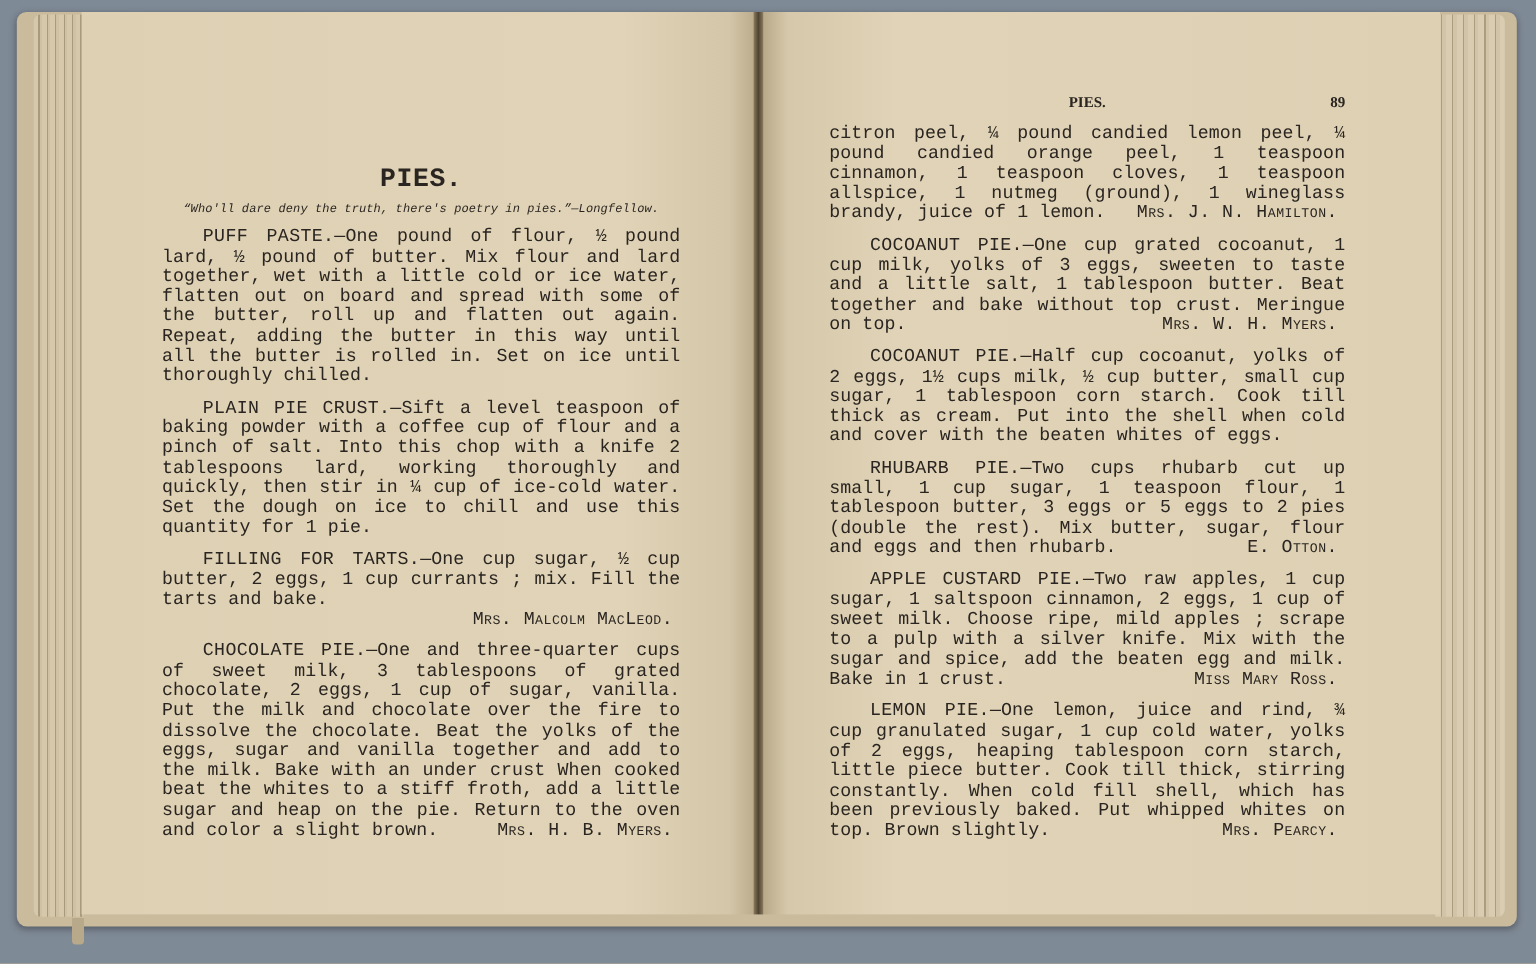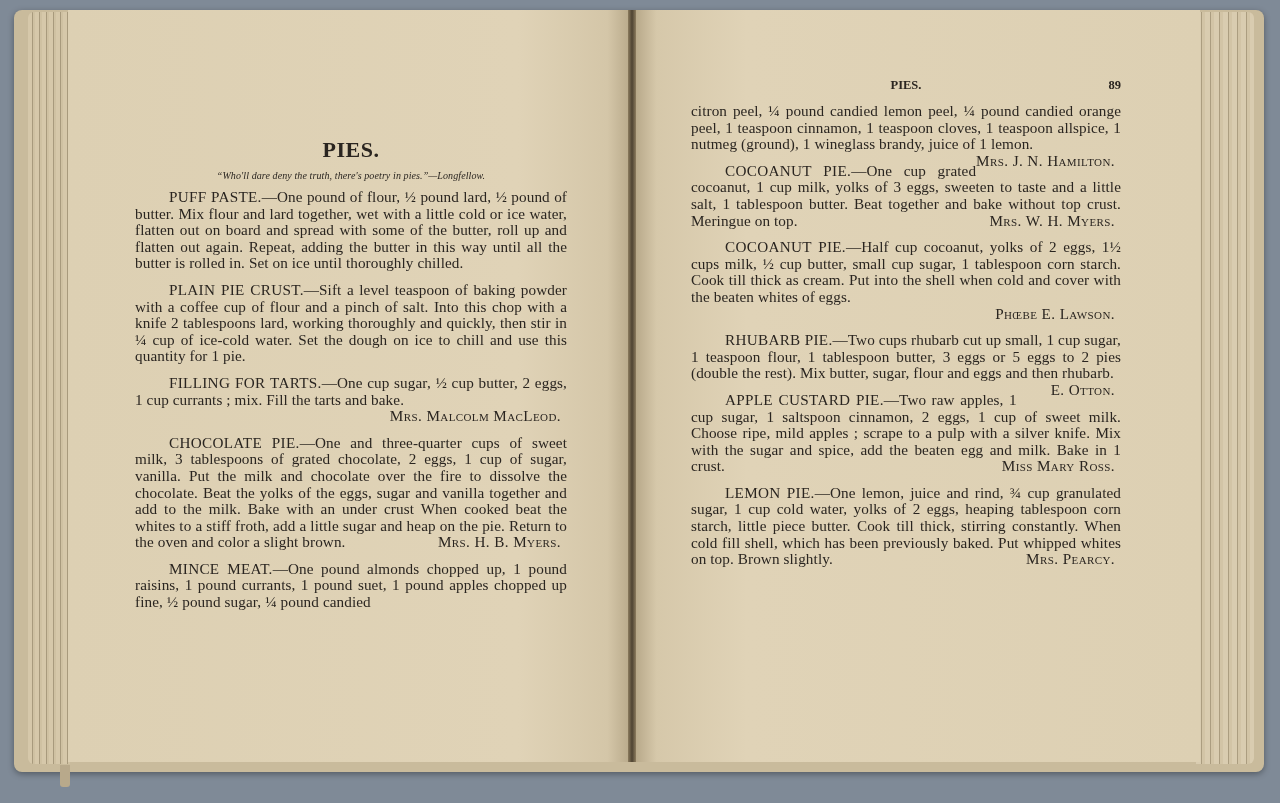--- a/index.html
+++ b/index.html
@@ -41,20 +41,21 @@
     .bookmark {
       position: absolute; left: 60px; top: 765px; width: 10px; height: 22px;
       background: #b8a98b; border-radius: 0 0 3px 3px;
     }
     .text-block {
       position: absolute;
       font-size: 15.2px;
       line-height: 16.6px;
       text-align: justify;
       letter-spacing: 0.1px;
+      font-family: Liberation Mono, monospace;
     }
     .left-text { left: 135px; top: 137px; width: 432px; }
     .right-text { left: 691px; top: 103px; width: 430px; }
     .title {
       text-align: center; font-size: 22px; font-weight: bold; letter-spacing: 0.5px;
       margin: 0 0 6px 0; line-height: 26px;
     }
     .epigraph {
       text-align: center; font-style: italic; font-size: 10px; line-height: 14px;
       margin-bottom: 6px;
@@ -100,42 +101,38 @@
 
   <div class="recipe">
     <p><span class="name">FILLING FOR TARTS.</span><span>—One cup sugar, ½ cup butter, 2 eggs, 1 cup currants ; mix. Fill the tarts and bake.</span></p>
     <div class="attrib">Mrs. Malcolm MacLeod.</div>
   </div>
 
   <div class="recipe">
     <p><span class="name">CHOCOLATE PIE.</span><span>—One and three-quarter cups of sweet milk, 3 tablespoons of grated chocolate, 2 eggs, 1 cup of sugar, vanilla. Put the milk and chocolate over the fire to dissolve the chocolate. Beat the yolks of the eggs, sugar and vanilla together and add to the milk. Bake with an under crust When cooked beat the whites to a stiff froth, add a little sugar and heap on the pie. Return to the oven and color a slight brown.</span> <span class="attrib inline">Mrs. H. B. Myers.</span></p>
   </div>
 
-  <div class="recipe">
-    <p><span class="name">MINCE MEAT.</span><span>—One pound almonds chopped up, 1 pound raisins, 1 pound currants, 1 pound suet, 1 pound apples chopped up fine, ½ pound sugar, ¼ pound candied</span></p>
-  </div>
 </div>
 
 <div class="running-head">
   <span class="rh-title">PIES.</span>
   <span class="rh-page">89</span>
 </div>
 
 <div class="text-block right-text">
   <div class="recipe cont">
     <p><span>citron peel, ¼ pound candied lemon peel, ¼ pound candied orange peel, 1 teaspoon cinnamon, 1 teaspoon cloves, 1 teaspoon allspice, 1 nutmeg (ground), 1 wineglass brandy, juice of 1 lemon.</span> <span class="attrib inline">Mrs. J. N. Hamilton.</span></p>
   </div>
 
   <div class="recipe">
     <p><span class="name">COCOANUT PIE.</span><span>—One cup grated cocoanut, 1 cup milk, yolks of 3 eggs, sweeten to taste and a little salt, 1 tablespoon butter. Beat together and bake without top crust. Meringue on top.</span> <span class="attrib inline">Mrs. W. H. Myers.</span></p>
   </div>
 
   <div class="recipe">
     <p><span class="name">COCOANUT PIE.</span><span>—Half cup cocoanut, yolks of 2 eggs, 1½ cups milk, ½ cup butter, small cup sugar, 1 tablespoon corn starch. Cook till thick as cream. Put into the shell when cold and cover with the beaten whites of eggs.</span></p>
-    <div class="attrib">Phœbe E. Lawson.</div>
   </div>
 
   <div class="recipe">
     <p><span class="name">RHUBARB PIE.</span><span>—Two cups rhubarb cut up small, 1 cup sugar, 1 teaspoon flour, 1 tablespoon butter, 3 eggs or 5 eggs to 2 pies (double the rest). Mix butter, sugar, flour and eggs and then rhubarb.</span> <span class="attrib inline">E. Otton.</span></p>
   </div>
 
   <div class="recipe">
     <p><span class="name">APPLE CUSTARD PIE.</span><span>—Two raw apples, 1 cup sugar, 1 saltspoon cinnamon, 2 eggs, 1 cup of sweet milk. Choose ripe, mild apples ; scrape to a pulp with a silver knife. Mix with the sugar and spice, add the beaten egg and milk. Bake in 1 crust.</span> <span class="attrib inline">Miss Mary Ross.</span></p>
   </div>
 

